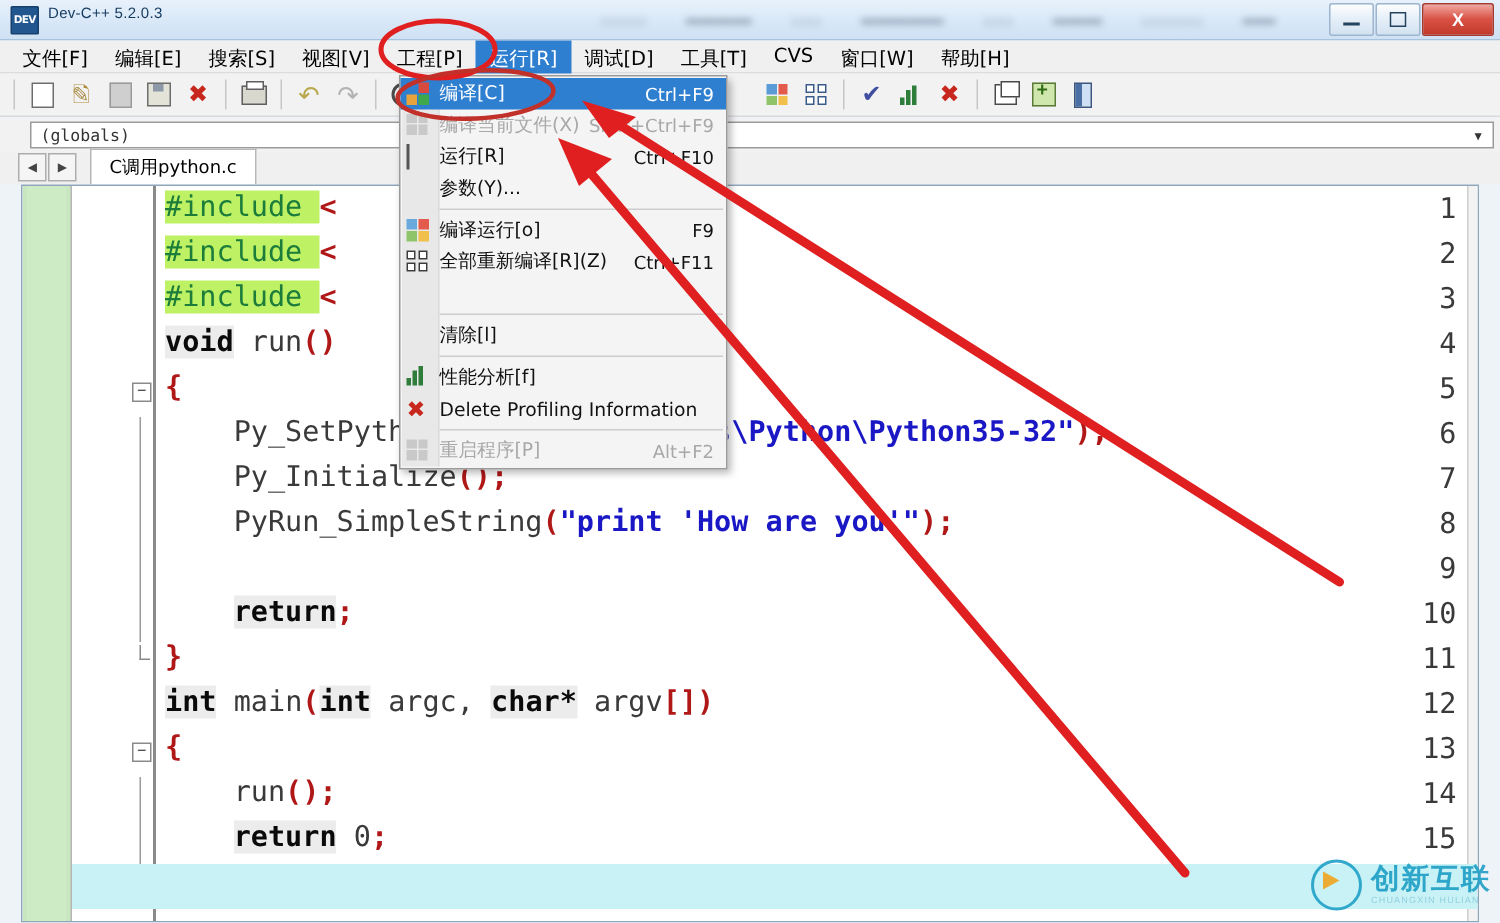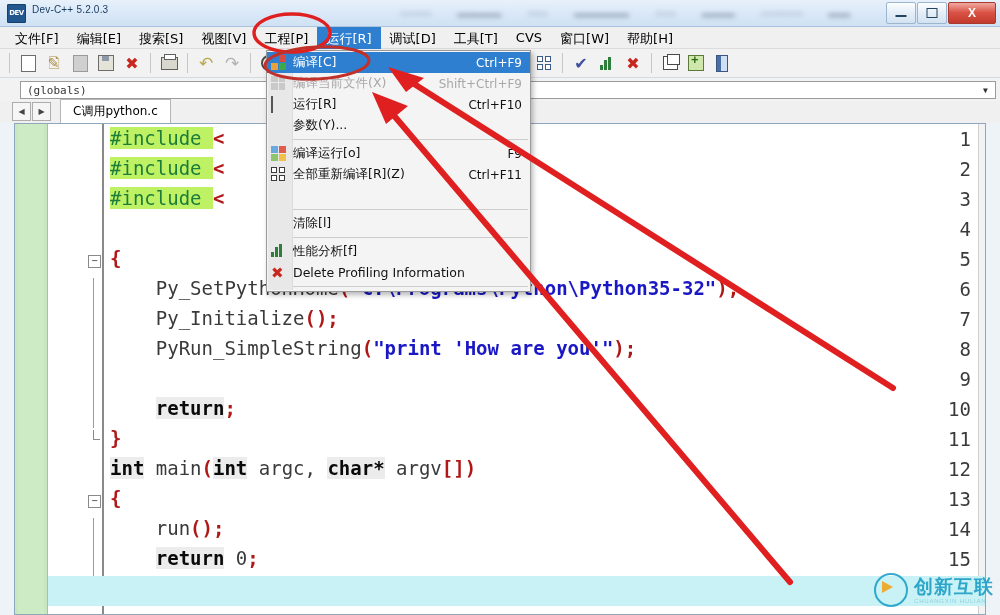--- a/index.html
+++ b/index.html
@@ -199,21 +199,21 @@
   .curline{
     position:absolute;left:33px;right:0;height:30px;background:#c8f2f5;
   }
   .caret{
     display:inline-block;width:1px;height:20px;background:#000;
     vertical-align:-3px;
   }
 
   
   .dropdown{
-    position:absolute;left:266px;top:50px;width:265px;
+    position:absolute;left:266px;top:50px;width:219px;
     background:#f4f4f4;border:1px solid #9a9a9a;
     box-shadow:2px 3px 5px rgba(0,0,0,.28);
     z-index:40;padding:1px 0;box-sizing:border-box;
   }
   .dd-gutter{
     position:absolute;left:1px;top:1px;bottom:1px;width:24px;
     background:#e8e8e8;border-right:1px solid #dcdcdc;
   }
   .dd-item{
     position:relative;height:21px;display:flex;align-items:center;
@@ -421,20 +421,21 @@
     <div class="leftpane"></div>
     <div class="codearea" id="codearea">
       <div class="gutter"></div>
     <div class="lineno" style="top: 4px;">1</div>
         <div class="code-line" style="top: -1px;"><span class="pp">#include </span><span class="punc">&lt;</span></div>
         <div class="lineno" style="top: 34px;">2</div>
         <div class="code-line" style="top: 29px;"><span class="pp">#include </span><span class="punc">&lt;</span></div>
         <div class="lineno" style="top: 64px;">3</div>
         <div class="code-line" style="top: 59px;"><span class="pp">#include </span><span class="punc">&lt;</span></div>
         <div class="lineno" style="top: 94px;">4</div>
+        <div class="code-line" style="top: 89px;"><span class="kw">void</span><span class="plain"> run</span><span class="punc">()</span></div>
         <div class="lineno" style="top: 124px;">5</div>
         <div class="foldmark" style="top: 131px;">−</div>
         <div class="code-line" style="top: 119px;"><span class="punc">{</span></div>
         <div class="lineno" style="top: 154px;">6</div>
         <div class="indentline" style="top: 154px; height: 30px;"></div>
         <div class="code-line" style="top: 149px;"><span class="plain">    Py_SetPythonHome</span><span class="punc">(</span><span class="str">"C:\Programs\Python\Python35-32"</span><span class="punc">)</span><span class="punc">;</span></div>
         <div class="lineno" style="top: 184px;">7</div>
         <div class="indentline" style="top: 184px; height: 30px;"></div>
         <div class="code-line" style="top: 179px;"><span class="plain">    Py_Initialize</span><span class="punc">();</span></div>
         <div class="lineno" style="top: 214px;">8</div>
@@ -549,20 +550,32 @@
         </span>
         <span class="lbl">性能分析[f]</span>
         <span class="acc"></span>
       </div>
       <div class="dd-item">
         <span class="dd-ico"><span class="ico-del">✖</span></span>
         <span class="lbl">Delete Profiling Information</span>
         <span class="acc"></span>
       </div>
       <div class="dd-sep"></div>
+      <div class="dd-item disabled">
+        <span class="dd-ico">
+          <span class="ico-dim">
+            <b></b>
+            <b></b>
+            <b></b>
+            <b></b>
+          </span>
+        </span>
+        <span class="lbl">重启程序[P]</span>
+        <span class="acc">Alt+F2</span>
+      </div>
     </div>
 
   <svg id="anno-svg" viewBox="0 0 1000 615">
 
     <ellipse cx="292" cy="33" rx="38" ry="19" fill="none" stroke="#e02020" stroke-width="3.4"></ellipse>
 
     <ellipse cx="317" cy="63" rx="52" ry="16" fill="none" stroke="#c2302a" stroke-width="3" transform="rotate(-3 317 63)"></ellipse>
 
     <g>
       <line x1="893" y1="388" x2="400" y2="75" stroke="#e02020" stroke-width="6" stroke-linecap="round"></line>

